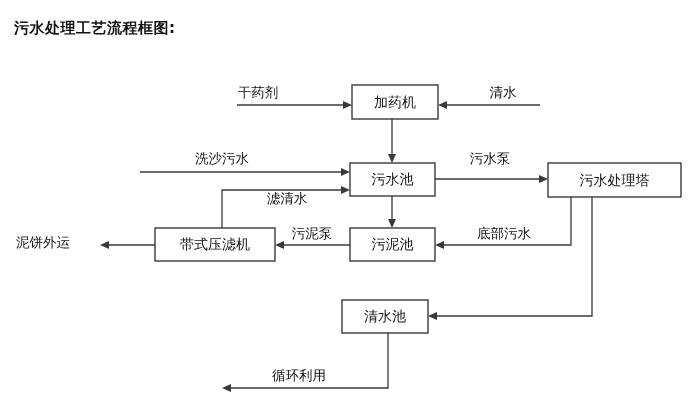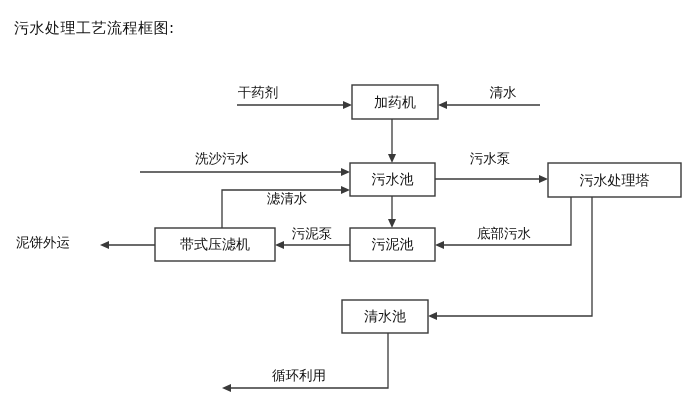--- a/index.html
+++ b/index.html
@@ -12,21 +12,21 @@
     height: 420px;
     position: relative;
     font-family: "DejaVu Sans", "Liberation Sans", sans-serif;
     overflow: hidden;
   }
   #page-title {
     position: absolute;
     left: 14px;
     top: 19px;
     font-size: 15px;
-    font-weight: normal;
+    font-weight: bold;
     color: #111111;
     letter-spacing: 0.5px;
     white-space: nowrap;
   }
   #flow-svg {
     position: absolute;
     left: 0;
     top: 0;
   }
   .node-rect {

